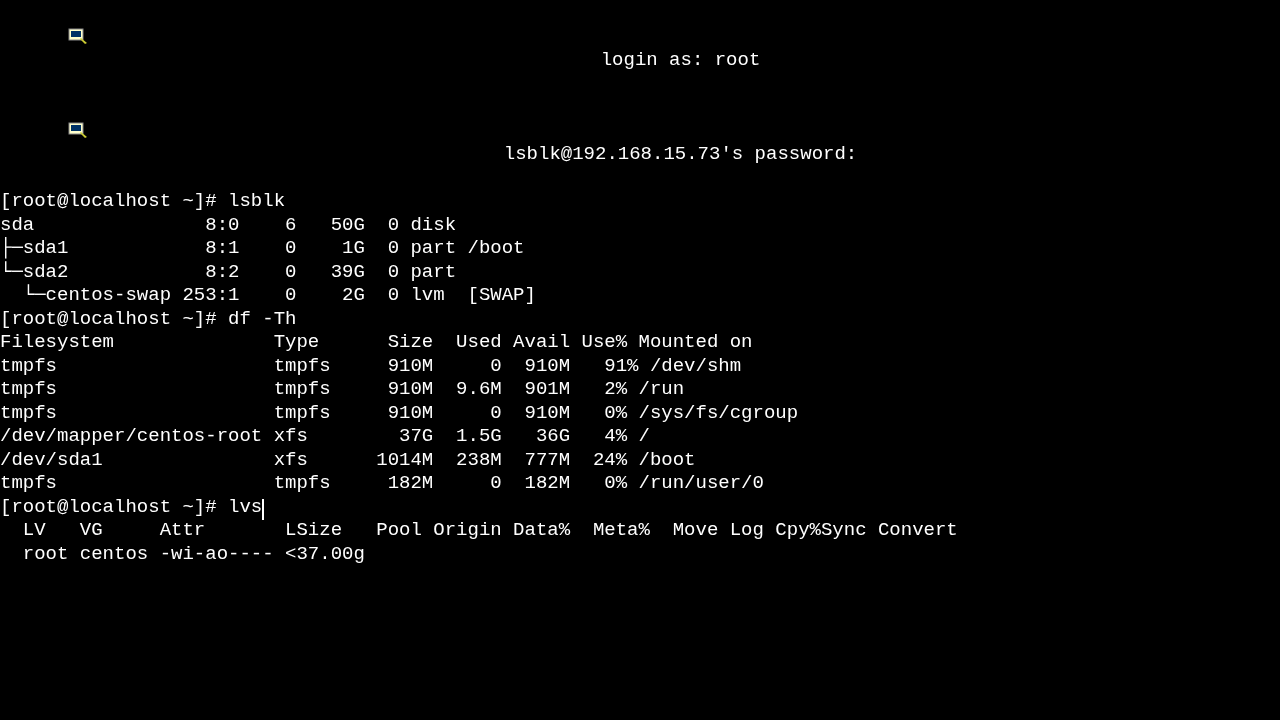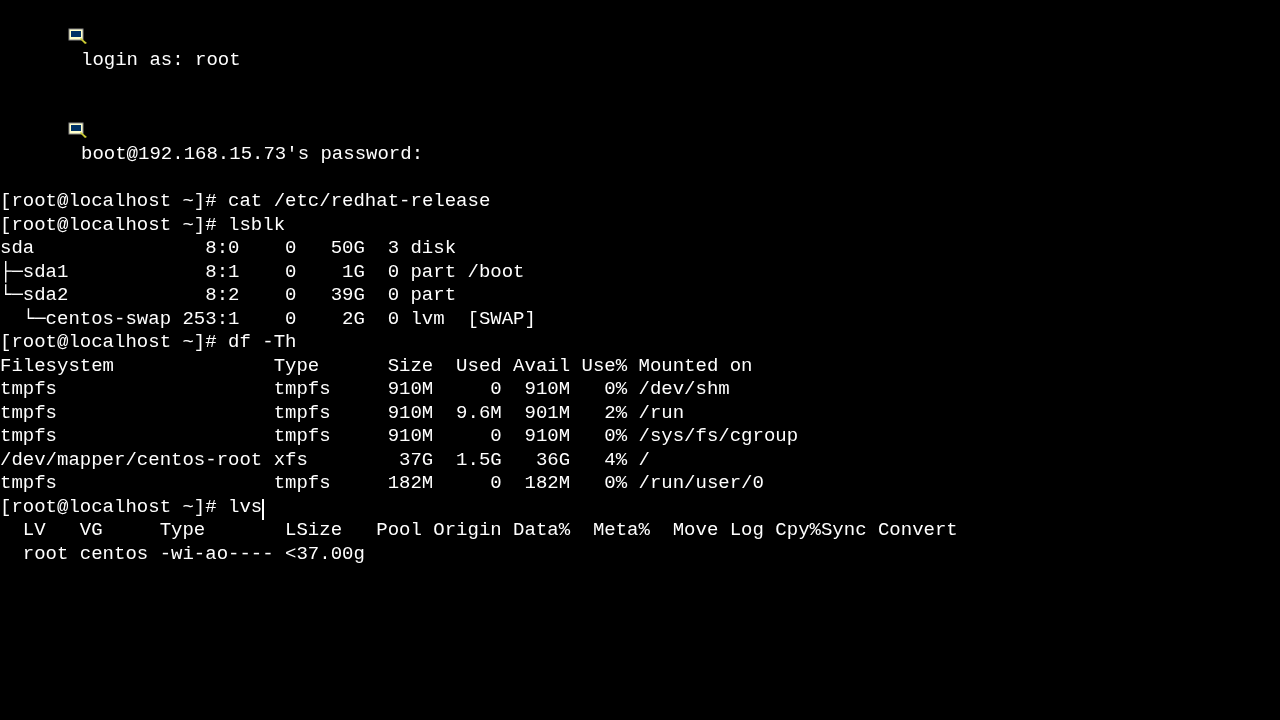--- a/index.html
+++ b/index.html
@@ -18,21 +18,21 @@
     .txtcur {
       display: inline-block;
       width: 2px;
       height: 21px;
       background: #fff;
       vertical-align: text-bottom;
       position: relative;
       top: 2px;
     }
     .term { padding-left: 0; }
-    .ln-icon { padding-left: 24px; position: relative; }
+    .ln-icon { padding-left: 24px; position: relative; text-align: center; }
     .putty-icon {
       position: absolute;
       left: 0; top: 2px;
       width: 20px; height: 16px;
     }
   </style>
 </head>
 <body>
 
 <div class="term">
@@ -49,37 +49,37 @@
   </div>
 
   <div class="ln ln-icon">
     <span class="putty-icon">
       <svg width="20" height="16" viewBox="0 0 20 16">
         <rect x="1" y="1" width="14" height="11" fill="#ffffcc" stroke="#888" stroke-width="1"></rect>
         <rect x="3" y="3" width="10" height="6" fill="#003366"></rect>
         <path d="M13 10 L19 15 L17 16 L12 11 Z" fill="#cccc33"></path>
       </svg>
     </span>
-    <span> boot@192.168.15.73's password:</span>
+    <span> lsblk@192.168.15.73's password:</span>
   </div>
 
 
-  <div class="ln"><span>[root@localhost ~]# </span><span>cat /etc/redhat-release</span></div>
 
   <div class="ln"><span>[root@localhost ~]# </span><span>lsblk</span></div>
-  <div class="ln">sda               8:0    0   50G  3 disk</div>
+  <div class="ln">sda               8:0    6   50G  0 disk</div>
   <div class="ln">├─sda1            8:1    0    1G  0 part /boot</div>
   <div class="ln">└─sda2            8:2    0   39G  0 part</div>
   <div class="ln">  └─centos-swap 253:1    0    2G  0 lvm  [SWAP]</div>
 
   <div class="ln"><span>[root@localhost ~]# </span><span>df -Th</span></div>
   <div class="ln">Filesystem              Type      Size  Used Avail Use% Mounted on</div>
-  <div class="ln">tmpfs                   tmpfs     910M     0  910M   0% /dev/shm</div>
+  <div class="ln">tmpfs                   tmpfs     910M     0  910M   91% /dev/shm</div>
   <div class="ln">tmpfs                   tmpfs     910M  9.6M  901M   2% /run</div>
   <div class="ln">tmpfs                   tmpfs     910M     0  910M   0% /sys/fs/cgroup</div>
   <div class="ln">/dev/mapper/centos-root xfs        37G  1.5G   36G   4% /</div>
+  <div class="ln">/dev/sda1               xfs      1014M  238M  777M  24% /boot</div>
   <div class="ln">tmpfs                   tmpfs     182M     0  182M   0% /run/user/0</div>
 
   <div class="ln"><span>[root@localhost ~]# </span><span>lvs</span><span class="txtcur"></span></div>
-  <div class="ln">  LV   VG     Type       LSize   Pool Origin Data%  Meta%  Move Log Cpy%Sync Convert</div>
+  <div class="ln">  LV   VG     Attr       LSize   Pool Origin Data%  Meta%  Move Log Cpy%Sync Convert</div>
   <div class="ln">  root centos -wi-ao---- &lt;37.00g</div>
 
 </div>
 
 </body></html>

